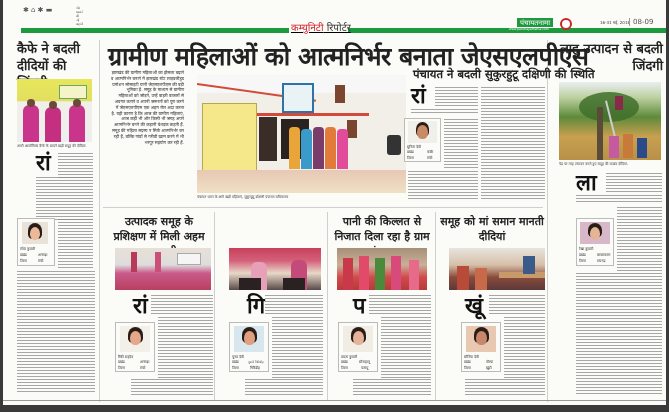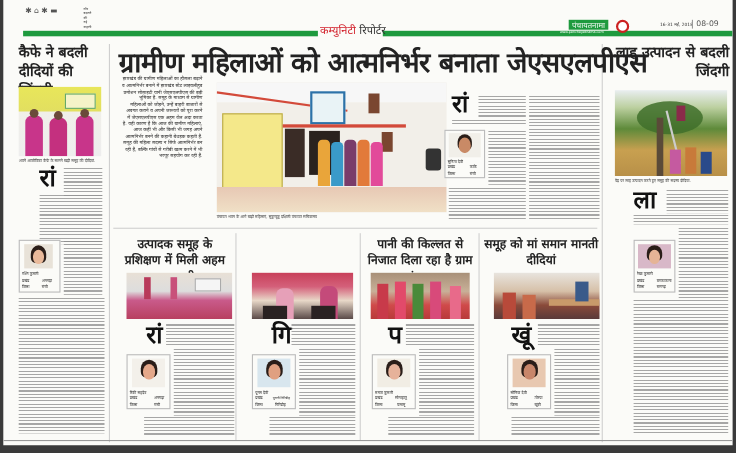--- a/index.html
+++ b/index.html
@@ -5,21 +5,21 @@
   * { box-sizing: border-box; margin: 0; padding: 0; }
   html, body { width: 669px; height: 412px; background: #3a3a3a; overflow: hidden; }
   body { font-family: "DejaVu Sans", sans-serif; position: relative; }
   .page { position: absolute; left: 3px; top: 0; width: 663px; height: 405px; background: #fbfbf8; overflow: hidden; }
   .masthead { position: absolute; left: 0; top: 0; width: 663px; height: 34px; }
   .green-bar { position: absolute; height: 5px; background: #1e9a3e; top: 28px; }
   .logo { position: absolute; left: 18px; top: 6px; display: flex; align-items: flex-end; }
   .logo-text { color: #d21f2a; font-weight: bold; font-size: 17px; font-family: "DejaVu Sans", sans-serif; letter-spacing: -0.5px; }
   .logo-tag { font-size: 3px; color: #333; position: absolute; left: 55px; top: 0; }
   .logo-deco { font-size: 7px; color: #555; margin-left: 2px; }
-  .section-label { position: absolute; left: 288px; top: 20px; font-size: 10px; }
+  .section-label { position: absolute; left: 288px; top: 20px; font-size: 10px; text-decoration: underline; }
   .section-label .red { color: #d21f2a; }
   .section-label .dark { color: #333; }
   .brand-right { position: absolute; left: 514px; top: 18px; font-size: 7px; color: #fff; background: #1e9a3e; padding: 0 3px; }
   .brand-url { position: absolute; left: 506px; top: 27px; font-size: 3px; color: #fff; }
   .brand-icon { position: absolute; left: 557px; top: 18px; width: 12px; height: 12px; border-radius: 50%; border: 2px solid #c22; background: #fff; }
   .date { position: absolute; left: 597px; top: 20px; font-size: 4px; color: #333; }
   .pagenum { position: absolute; left: 626px; top: 18px; font-size: 7px; color: #555; border-left: 1px solid #999; padding-left: 3px; }
 
   .col-left { position: absolute; left: 0; top: 36px; width: 93px; height: 366px; }
   .col-right { position: absolute; left: 548px; top: 36px; width: 112px; height: 366px; }
@@ -121,20 +121,21 @@
     <div style="position:absolute; left:0; top:95px; width:209px; height:23px; background:linear-gradient(#e7c8b4, #f0e0c6);"></div>
     <div style="position:absolute; left:92px; top:52px; width:11px; height:42px; background:#e9a53a; border-radius:4px 4px 0 0;"></div>
     <div style="position:absolute; left:104px; top:54px; width:11px; height:40px; background:#3a9ac9; border-radius:4px 4px 0 0;"></div>
     <div style="position:absolute; left:116px; top:52px; width:11px; height:42px; background:#7a3c6a; border-radius:4px 4px 0 0;"></div>
     <div style="position:absolute; left:128px; top:52px; width:11px; height:42px; background:#e27a3a; border-radius:4px 4px 0 0;"></div>
     <div style="position:absolute; left:140px; top:54px; width:11px; height:40px; background:#e24a9a; border-radius:4px 4px 0 0;"></div>
     <div style="position:absolute; left:190px; top:60px; width:14px; height:20px; background:#333; border-radius:3px;"></div>
   </div>
   <div class="caption" style="left:194px; top:195px; width:210px;">पंचायत भवन के आगे खड़ी महिलाएं, सुकुरहुटू दक्षिणी पंचायत सचिवालय</div>
 
+  <div class="sub-head">पंचायत ने बदली सुकुरहुटू दक्षिणी की स्थिति</div>
   <div class="dropcap" style="left:408px; top:85px;">रां</div>
   <div class="textblock" style="left:432px; top:86px; width:43px; height:22px;"></div>
   <div class="textblock" style="left:408px; top:108px; width:67px; height:6px;"></div>
   <div class="byline-box" style="left:401px; top:118px; width:37px; height:44px;">
     <div class="portrait" style="left:3px; top:2px; width:29px; height:22px; background:#f1efe9;">
       <div class="hair" style="left:8px; top:1px; width:13px; height:14px;"></div>
       <div class="face" style="left:9px; top:4px; width:11px; height:14px; background:#c98a66;"></div>
     </div>
     <div class="byname" style="left:2px; top:25px;">सुनिता देवी</div>
     <div class="bymeta" style="left:2px; top:31px;">प्रखंड</div>

